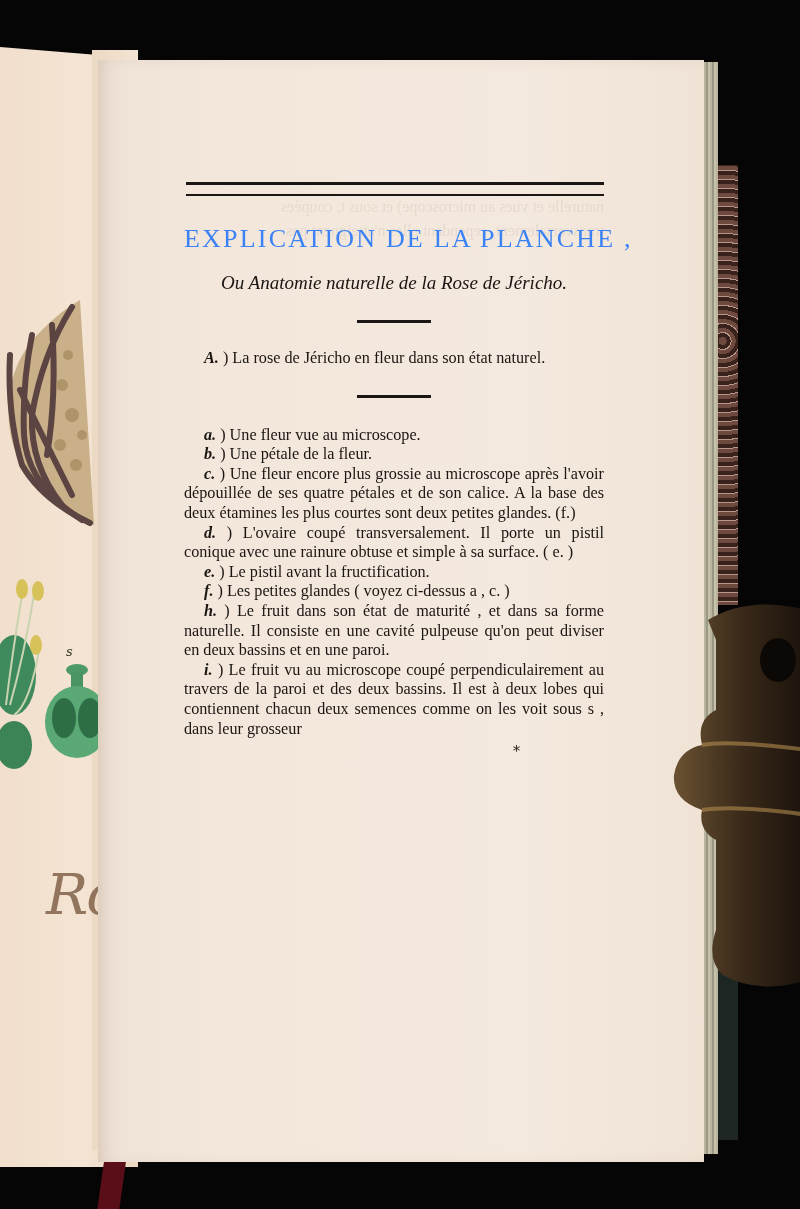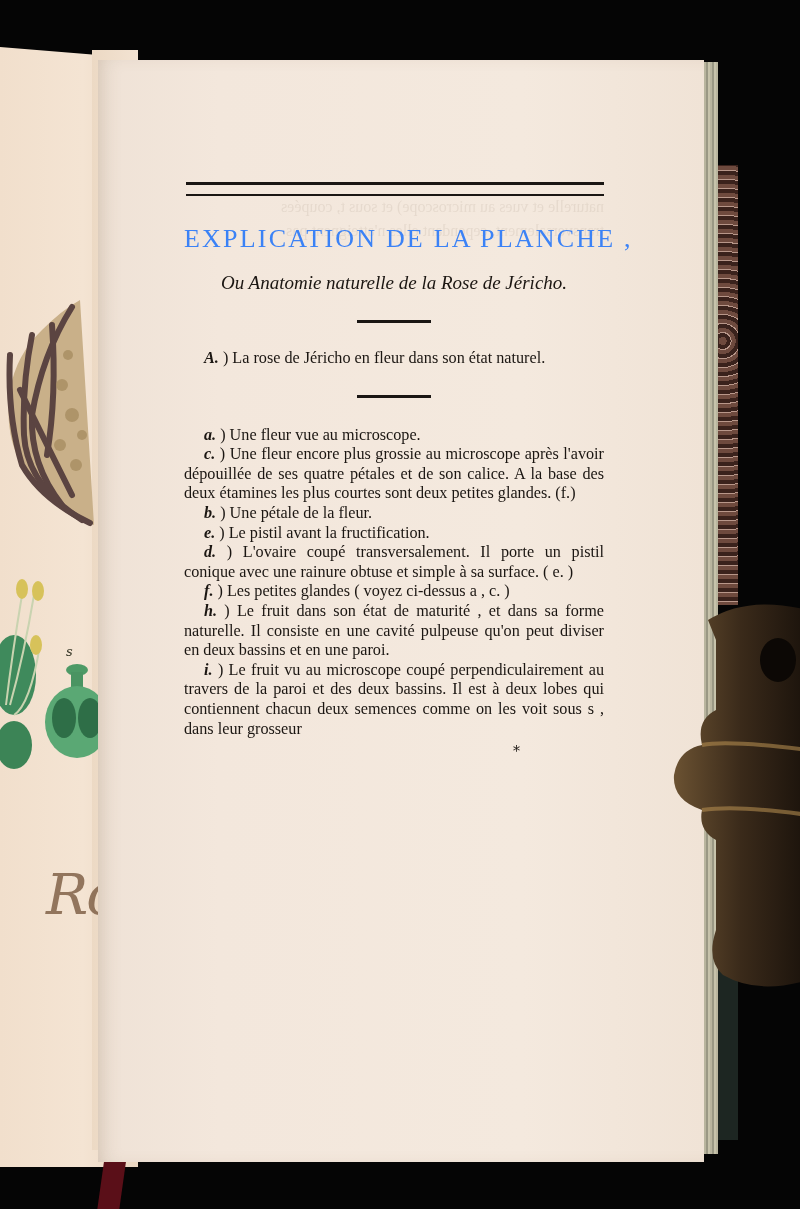--- a/index.html
+++ b/index.html
@@ -110,24 +110,24 @@
 
   <div class="entries">
     <p class="entry"><span class="key">A.</span> <span>) La rose de Jéricho en fleur dans son état naturel.</span></p>
   </div>
 
   <div class="gap"></div>
   <div class="short-rule2"></div>
 
   <div class="entries">
     <p class="entry"><span class="key">a.</span> <span>) Une fleur vue au microscope.</span></p>
+    <p class="entry"><span class="key">b.</span> <span>) Une pétale de la fleur.</span></p>
     <p class="entry"><span class="key">c.</span> <span>) Une fleur encore plus grossie au microscope après l'avoir dépouillée de ses quatre pétales et de son calice. A la base des deux étamines les plus courtes sont deux petites glandes. (f.)</span></p>
-    <p class="entry"><span class="key">b.</span> <span>) Une pétale de la fleur.</span></p>
+    <p class="entry"><span class="key">d.</span> <span>) L'ovaire coupé transversalement. Il porte un pistil conique avec une rainure obtuse et simple à sa surface. ( e. )</span></p>
     <p class="entry"><span class="key">e.</span> <span>) Le pistil avant la fructification.</span></p>
-    <p class="entry"><span class="key">d.</span> <span>) L'ovaire coupé transversalement. Il porte un pistil conique avec une rainure obtuse et simple à sa surface. ( e. )</span></p>
     <p class="entry"><span class="key">f.</span> <span>) Les petites glandes ( voyez ci-dessus a , c. )</span></p>
     <p class="entry"><span class="key">h.</span> <span>) Le fruit dans son état de maturité , et dans sa forme naturelle. Il consiste en une cavité pulpeuse qu'on peut diviser en deux bassins et en une paroi.</span></p>
     <p class="entry"><span class="key">i.</span> <span>) Le fruit vu au microscope coupé perpendiculairement au travers de la paroi et des deux bassins. Il est à deux lobes qui contiennent chacun deux semences comme on les voit sous s , dans leur grosseur</span></p>
   </div>
   <div class="star">*</div>
 </div>
 
 <svg class="holder" viewBox="0 0 140 390">
   <defs>
     <linearGradient id="br" x1="0" y1="0" x2="1" y2="0">

